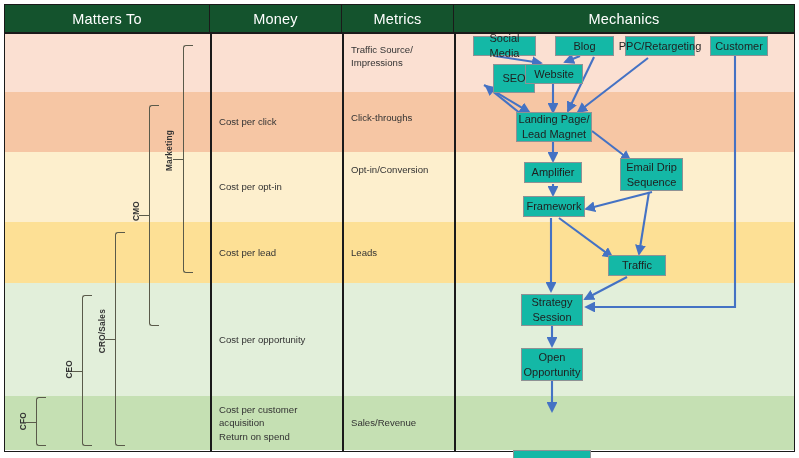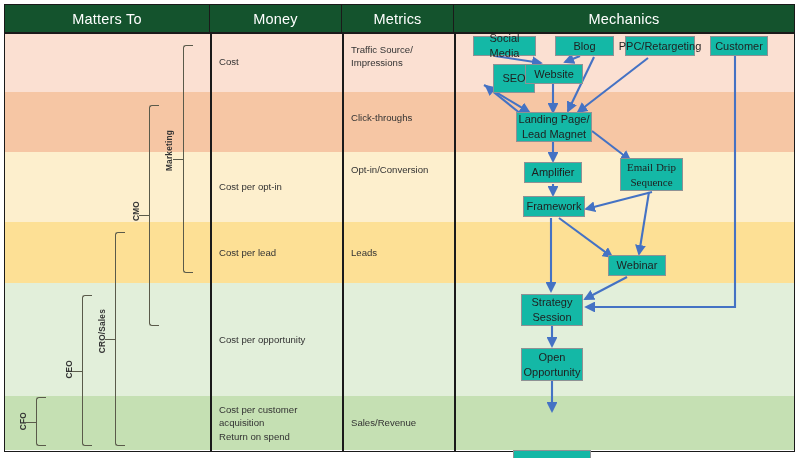--- a/index.html
+++ b/index.html
@@ -63,21 +63,21 @@
     </div>
     <div class="hdr" style="left:449px;right:0;">
       <span>Mechanics</span>
     </div>
 
     <div class="vline" style="left:205px;top:27px;"></div>
     <div class="vline" style="left:337px;top:27px;"></div>
     <div class="vline" style="left:449px;top:27px;"></div>
     <div class="hline" style="top:27px;"></div>
 
-    <div class="cell" style="left:205px;width:132px;top:27px;height:60px;">Cost</div>
+    <div class="cell" style="left:205px;width:132px;top:87px;height:60px;">Cost per click</div>
     <div class="cell" style="left:205px;width:132px;top:147px;height:70px;">Cost per opt-in</div>
     <div class="cell" style="left:205px;width:132px;top:217px;height:61px;">Cost per lead</div>
     <div class="cell" style="left:205px;width:132px;top:278px;height:113px;">Cost per opportunity</div>
     <div class="cell" style="left:205px;width:132px;top:391px;height:54px;">Cost per customer acquisition
 Return on spend</div>
 
     <div class="cell" style="left:337px;width:112px;top:27px;height:48px;border-radius:28px;">Traffic Source/
 Impressions</div>
     <div class="cell" style="left:337px;width:112px;top:87px;height:52px;">Click-throughs</div>
     <div class="cell" style="left:337px;width:112px;top:130px;height:70px;">Opt-in/Conversion</div>
@@ -157,23 +157,23 @@
 
   <div class="node" style="left:473px;top:36px;width:63px;height:20px;">Social Media</div>
   <div class="node" style="left:555px;top:36px;width:59px;height:20px;">Blog</div>
   <div class="node" style="left:625px;top:36px;width:70px;height:20px;">PPC/Retargeting</div>
   <div class="node" style="left:710px;top:36px;width:58px;height:20px;">Customer</div>
   <div class="node" style="left:480px;top:64px;width:42px;height:29px;margin-left:13px;">SEO</div>
   <div class="node" style="left:525px;top:64px;width:58px;height:20px;">Website</div>
   <div class="node" style="left:516px;top:112px;width:76px;height:30px;">Landing Page/
 Lead Magnet</div>
   <div class="node" style="left:524px;top:162px;width:58px;height:21px;">Amplifier</div>
-  <div class="node" style="left:620px;top:158px;width:63px;height:33px;font-family:Liberation Serif, serif;">Email Drip
+  <div class="node" style="left:620px;top:158px;width:63px;height:33px;">Email Drip
 Sequence</div>
   <div class="node" style="left:523px;top:196px;width:62px;height:21px;">Framework</div>
-  <div class="node" style="left:608px;top:255px;width:58px;height:21px;">Webinar</div>
+  <div class="node" style="left:608px;top:255px;width:58px;height:21px;">Traffic</div>
   <div class="node" style="left:521px;top:294px;width:62px;height:32px;">Strategy
 Session</div>
   <div class="node" style="left:521px;top:348px;width:62px;height:33px;">Open
 Opportunity</div>
   <div class="node" style="left:513px;top:412px;width:78px;height:25px;margin-top:38px;">Win/Customer</div>
 
 </div>
 
 </body></html>

